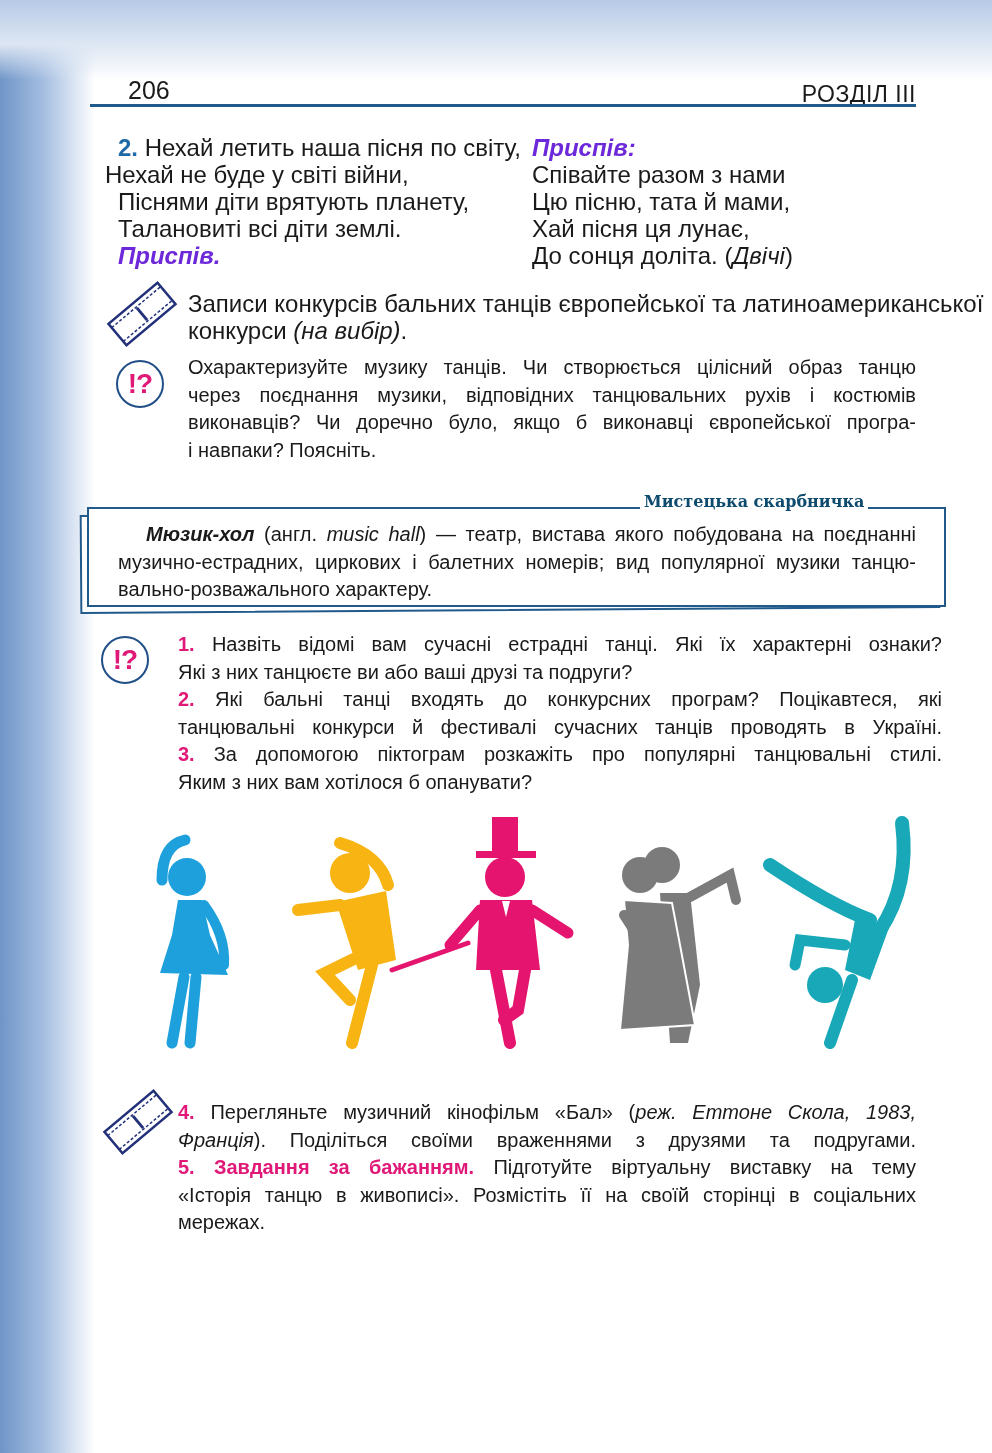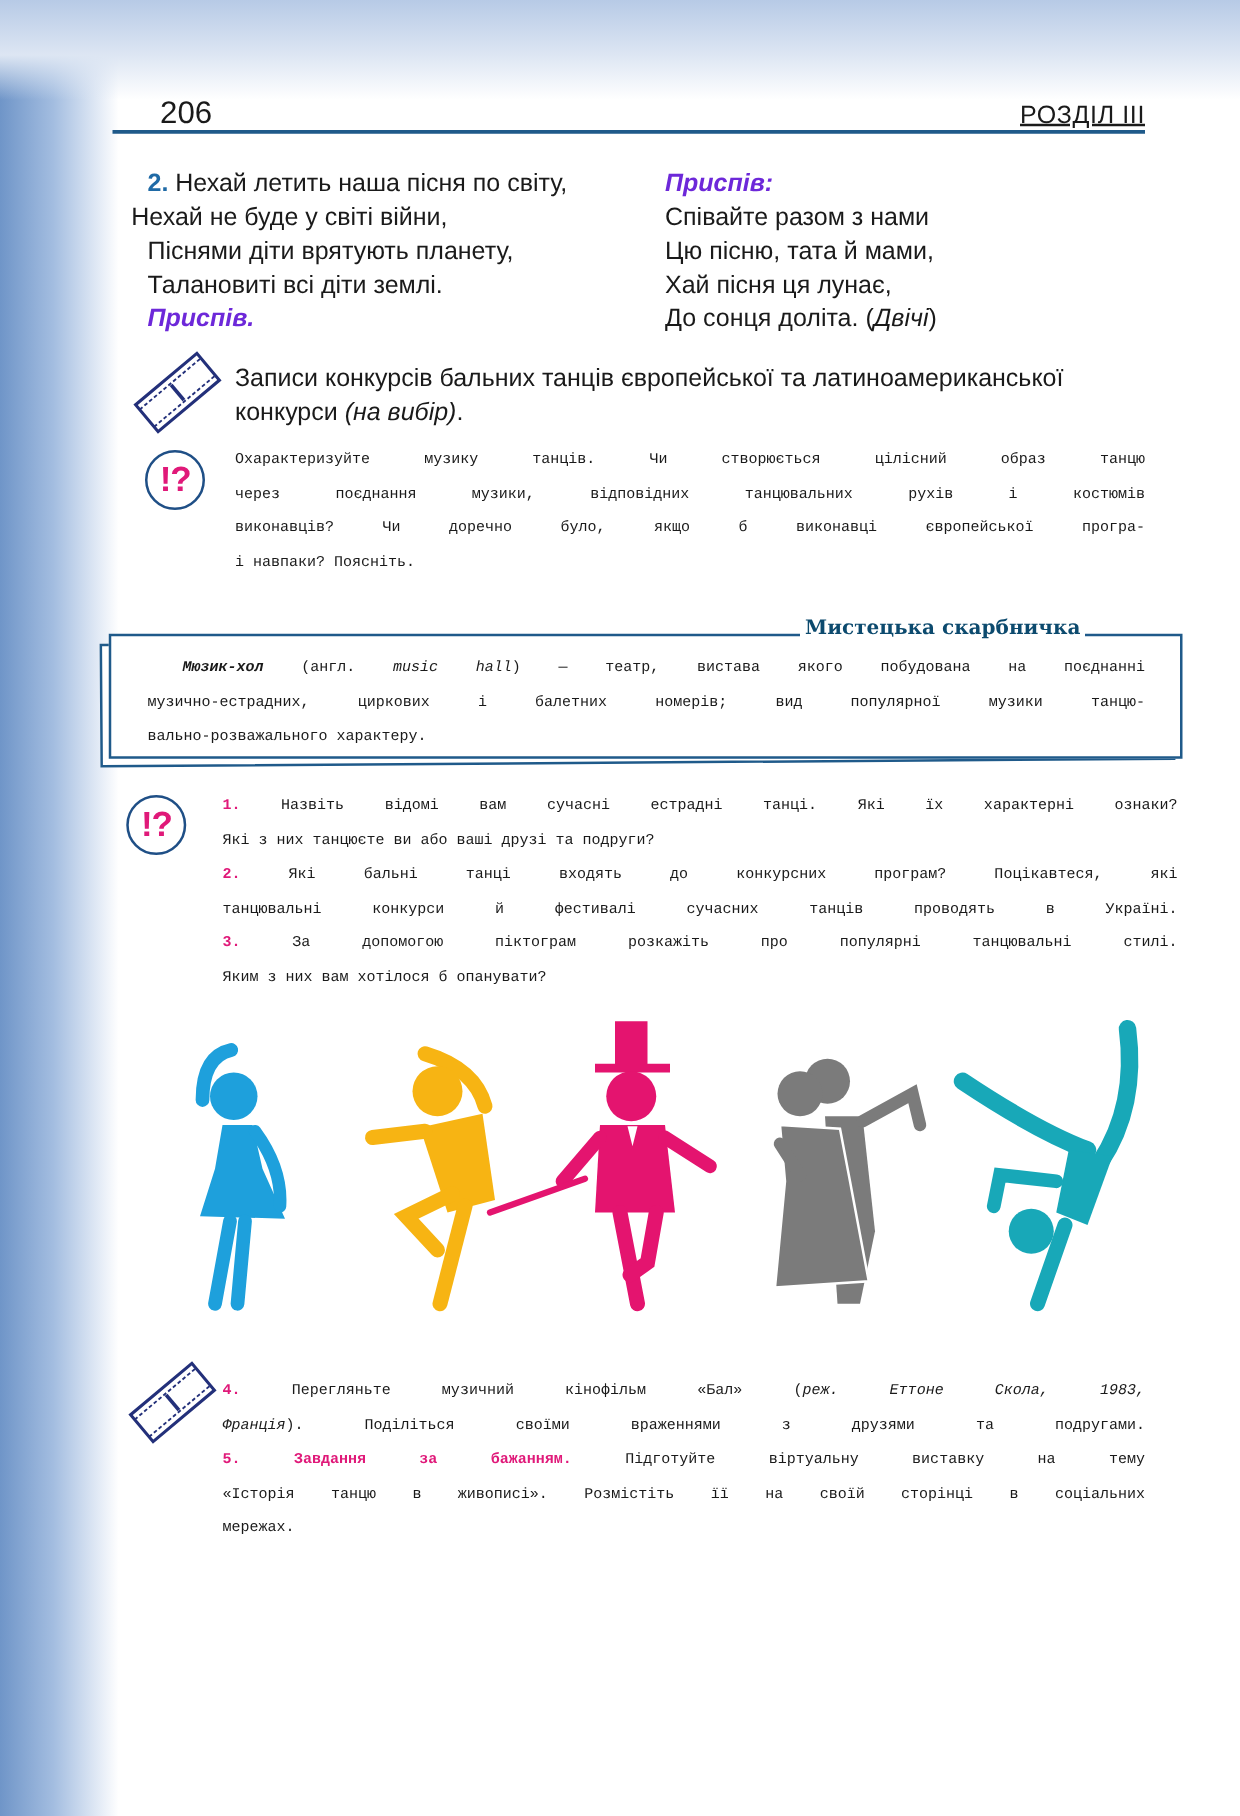--- a/index.html
+++ b/index.html
@@ -13,29 +13,29 @@
     background: linear-gradient(to right, #6f95c8 0%, #a3bde0 45%, #e6edf7 85%, #ffffff 100%);
   }
   .bg-top {
     position: absolute; left: 0; top: 0; width: 992px; height: 80px;
     background: linear-gradient(to bottom, #b7cae6 0%, #dde6f3 55%, rgba(255,255,255,0) 100%);
   }
   .page { position: absolute; left: 0; top: 0; width: 992px; height: 1453px; padding-left: 48px; }
 
   .header { position: absolute; left: 90px; top: 76px; width: 826px; height: 28px; }
   .page-num { position: absolute; left: 38px; top: 0; font-size: 25px; }
-  .section { position: absolute; right: 0; top: 5px; font-size: 20px; letter-spacing: 0.5px; text-decoration: underline; }
+  .section { position: absolute; right: 0; top: 5px; font-size: 23px; letter-spacing: 0.5px; }
   .header-rule { position: absolute; left: 90px; top: 104px; width: 826px; height: 3px; background: #1f5a8a; }
 
-  .t { position: absolute; font-size: 20px; line-height: 27.3px; white-space: nowrap; }
+  .t { position: absolute; font-size: 24px; line-height: 27.3px; white-space: nowrap; }
   .num-blue { color: #1f6aa6; font-weight: bold; }
   .chorus-label { color: #6d28d9; font-weight: bold; font-style: italic; }
   .pink { color: #e01979; font-weight: bold; }
 
-  .para { position: absolute; font-size: 12px; line-height: 27.5px; text-align: justify; font-family: Liberation Mono, monospace; }
+  .para { position: absolute; font-size: 20px; line-height: 27.5px; text-align: justify; }
   .para .line { display: block; text-align: justify; text-align-last: justify; white-space: nowrap; }
   .para .line.last { text-align-last: left; }
 
   .icon { position: absolute; }
   .qmark {
     width: 44px; height: 44px; border: 2px solid #1f4f86; border-radius: 50%;
     color: #e01979; font-weight: bold; font-size: 28px; line-height: 44px; text-align: center;
     font-family: "Liberation Sans", sans-serif; letter-spacing: -1px;
   }
 

